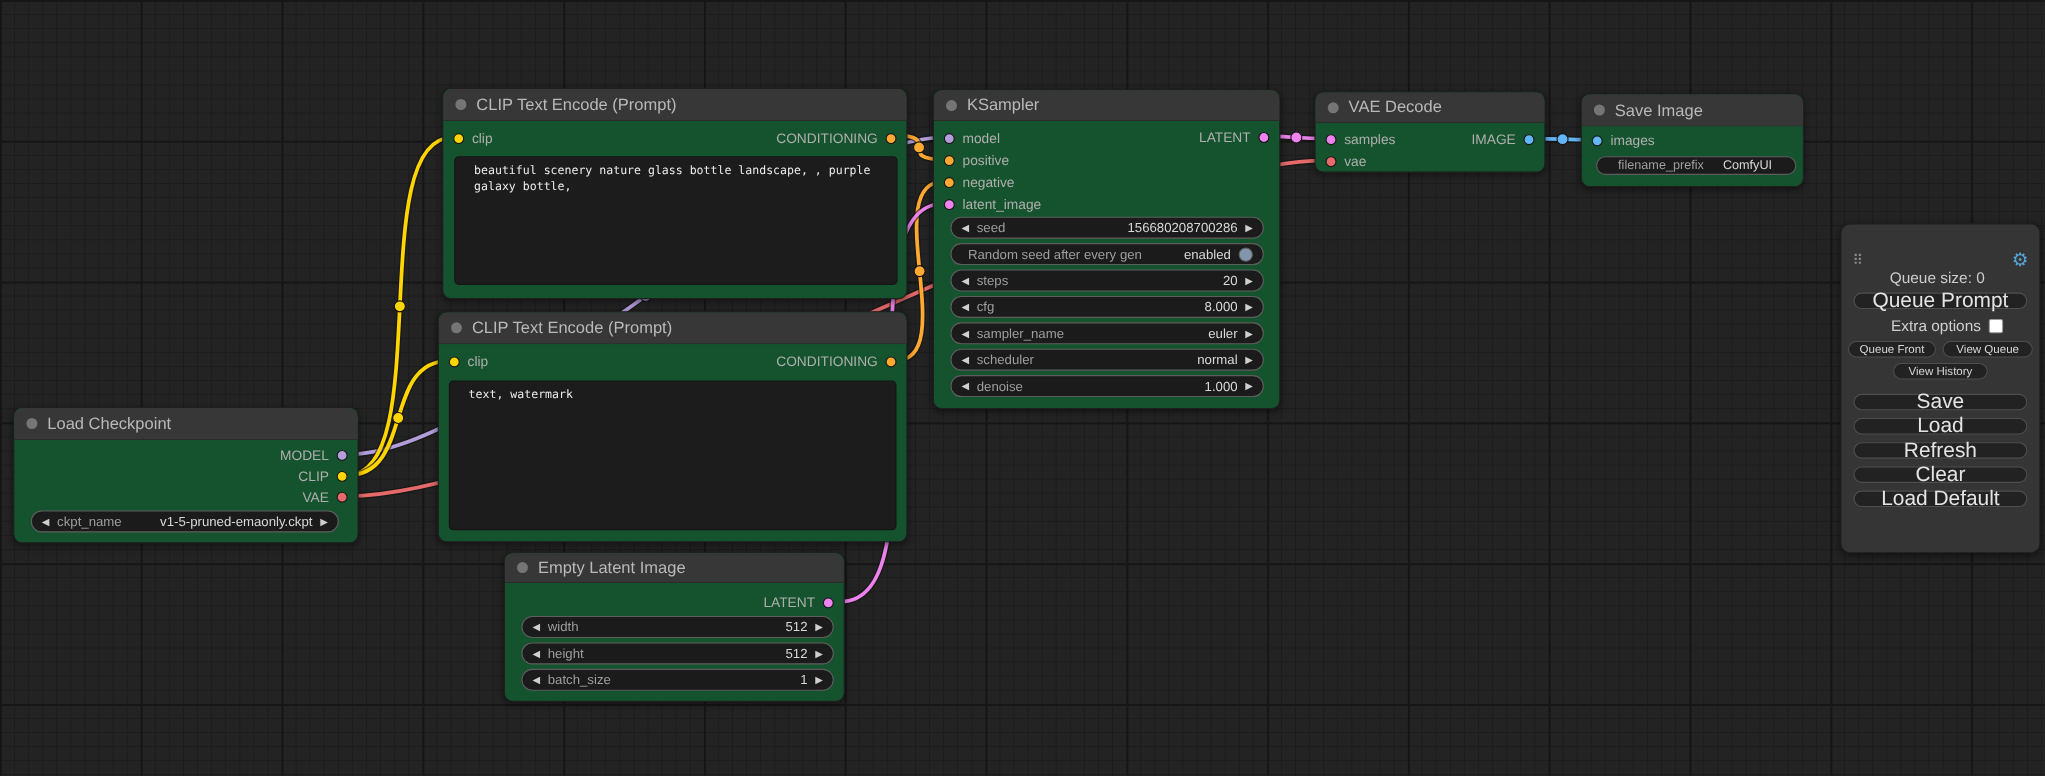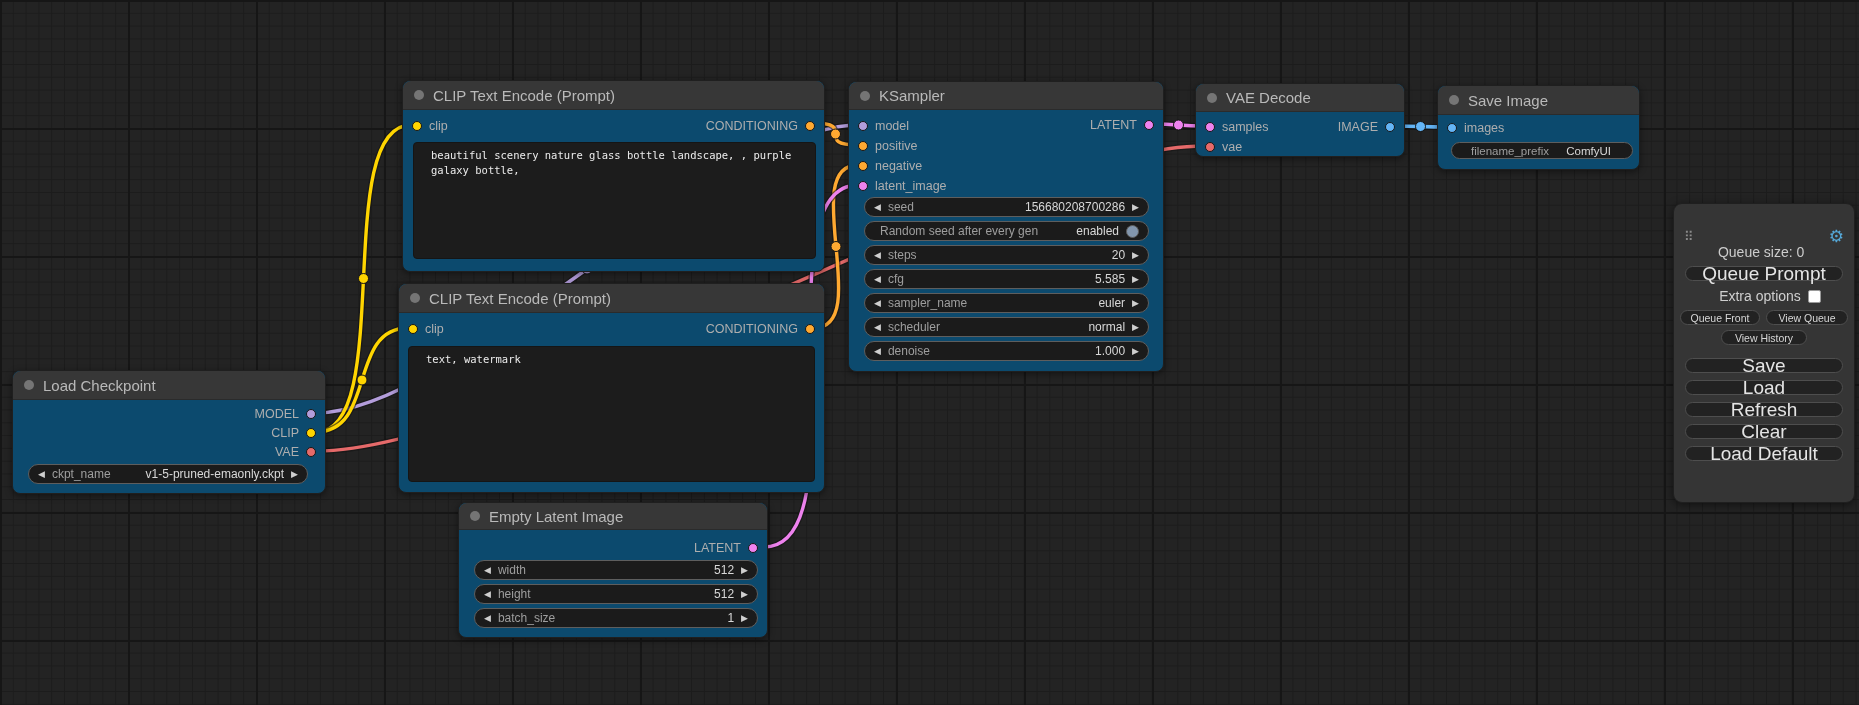--- a/index.html
+++ b/index.html
@@ -9,21 +9,21 @@
     background-color:#232323;
     background-image:
       linear-gradient(#161616 2px, transparent 2px),
       linear-gradient(90deg,#161616 2px, transparent 2px),
       linear-gradient(#1c1c1c 1px, transparent 1px),
       linear-gradient(90deg,#1c1c1c 1px, transparent 1px);
     background-size:128px 128px,128px 128px,12.8px 12.8px,12.8px 12.8px;
   }
   #links-svg{position:absolute;left:0;top:0;z-index:1;pointer-events:none;}
   .node{
-    position:absolute;z-index:2;background:#0c4a6e;border:1px solid #1f1f1f;
+    position:absolute;z-index:2;background:#14532d;border:1px solid #1f1f1f;
     border-radius:8px;box-shadow:0 2px 7px rgba(0,0,0,.45);box-sizing:border-box;
     color:#afafaf;
   }
   .node-title{
     height:28px;display:flex;align-items:center;gap:9px;padding:0 11px;
     border-bottom:1px solid #2b2b2b;color:#b9b9b9;font-size:15px;
     border-radius:8px 8px 0 0;background:#373737;
   }
   .title-dot{width:10px;height:10px;border-radius:50%;background:#757575;flex:0 0 auto;}
   .slot{position:absolute;height:20px;display:flex;align-items:center;gap:7px;font-size:12.5px;color:#aeaeae;white-space:nowrap;}
@@ -222,21 +222,21 @@
   </div>
   <div class="pill" style="left:15px;top:163px;width:285px;">
     <span class="arrow">◀</span>
     <span class="wlabel">steps</span>
     <span class="wvalue">20</span>
     <span class="arrow">▶</span>
   </div>
   <div class="pill" style="left:15px;top:187px;width:285px;">
     <span class="arrow">◀</span>
     <span class="wlabel">cfg</span>
-    <span class="wvalue">5.585</span>
+    <span class="wvalue">8.000</span>
     <span class="arrow">▶</span>
   </div>
   <div class="pill" style="left:15px;top:211px;width:285px;">
     <span class="arrow">◀</span>
     <span class="wlabel">sampler_name</span>
     <span class="wvalue">euler</span>
     <span class="arrow">▶</span>
   </div>
   <div class="pill" style="left:15px;top:235px;width:285px;">
     <span class="arrow">◀</span>

